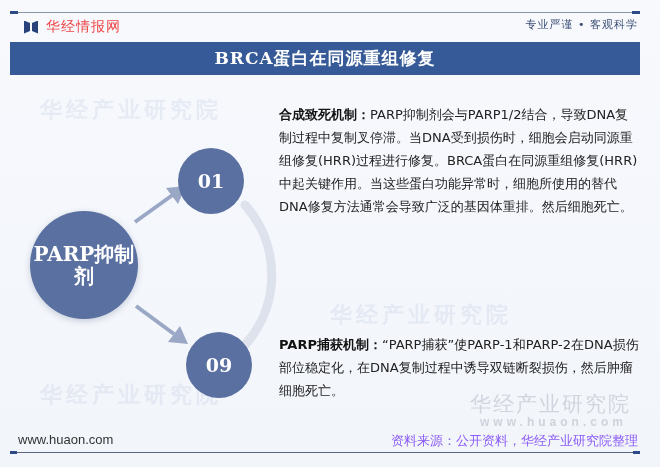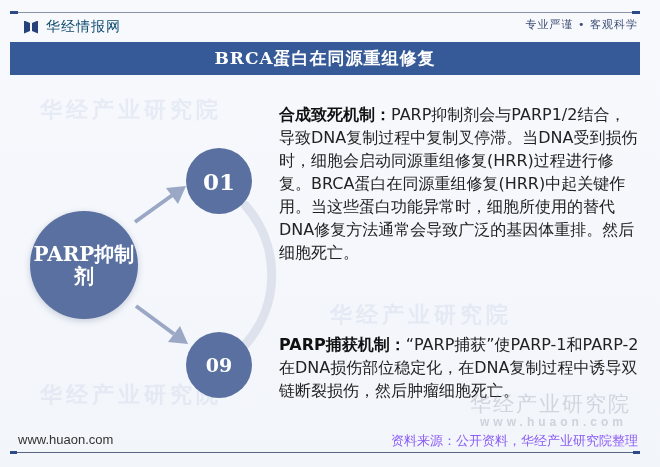--- a/index.html
+++ b/index.html
@@ -9,35 +9,35 @@
     background:linear-gradient(180deg,#f7f9fd 0%,#f2f5fa 100%); }
   .topline { position:absolute; left:10px; top:12px; width:310px; height:1px; background:#8a93a8; }
   .topline-r { position:absolute; left:320px; top:12px; width:320px; height:1px; background:#8a93a8; }
   .topline-cap-l { position:absolute; left:10px; top:11px; width:8px; height:3px; background:#2e4a86; }
   .topline-cap-r { position:absolute; left:632px; top:11px; width:8px; height:3px; background:#2e4a86; }
   .logo-wrap { position:absolute; left:24px; top:16px; height:22px; display:flex; align-items:center; gap:8px; }
   .logo-icon { width:14px; height:13px; position:relative; }
   .logo-icon .l, .logo-icon .r { position:absolute; top:0; width:6px; height:13px; background:#27417a; }
   .logo-icon .l { left:0; clip-path:polygon(0 0,100% 20%,100% 80%,0 100%); }
   .logo-icon .r { right:0; clip-path:polygon(0 20%,100% 0,100% 100%,0 80%); }
-  .brand { font-size:14px; color:#0c4a6e; letter-spacing:1px; }
+  .brand { font-size:14px; color:#ef4444; letter-spacing:1px; }
   .slogan { position:absolute; right:22px; top:17px; font-size:11px; color:#3b4d74; letter-spacing:1px; }
   .title-bar { position:absolute; left:10px; top:42px; width:630px; height:33px; background:#355a97;
     display:flex; align-items:center; justify-content:center; }
   .title { color:#fff; font-family:"DejaVu Serif", serif; font-weight:bold; font-size:17px; letter-spacing:1px; }
   .watermark { position:absolute; color:rgba(150,170,205,0.16); font-size:22px; font-weight:bold; letter-spacing:4px; }
   .arc { position:absolute; left:150px; top:180px; width:210px; height:190px; }
   .circle { position:absolute; border-radius:50%; background:#5a70a0; color:#fff;
     display:flex; align-items:center; justify-content:center; text-align:center;
     font-family:"DejaVu Serif", serif; font-weight:bold; }
   .center-circle { left:30px; top:211px; width:108px; height:108px; font-size:20px; line-height:22px; box-shadow:0 2px 6px rgba(60,80,120,0.25); }
-  .c01 { left:186px; top:148px; width:66px; height:66px; font-size:23px; }
+  .c01 { left:178px; top:148px; width:66px; height:66px; font-size:19px; }
   .c02 { left:186px; top:332px; width:66px; height:66px; font-size:19px; }
   .arrow { position:absolute; }
-  .text-block { position:absolute; left:279px; width:360px; font-size:16px; line-height:23px; color:#222; }
+  .text-block { position:absolute; left:279px; width:360px; font-size:13px; line-height:23px; color:#222; }
   .tb1 { top:103px; }
   .tb2 { top:333px; }
   .tb-label { font-weight:bold; color:#111; }
   .footer-url { position:absolute; left:18px; top:432px; font-size:13px; color:#333; font-family:"Liberation Sans", sans-serif; }
   .footer-src { position:absolute; right:22px; top:432px; font-size:13px; color:#8b5cf6; }
   .footer-line { position:absolute; left:10px; top:452px; width:630px; height:1px; background:#5a6583; }
   .footer-cap-l { position:absolute; left:10px; top:451px; width:7px; height:3px; background:#2e4a86; }
   .footer-cap-r { position:absolute; left:633px; top:451px; width:7px; height:3px; background:#2e4a86; }
   .wm-br { position:absolute; left:470px; top:390px; font-size:21px; color:rgba(120,130,150,0.28); letter-spacing:2px; }
   .wm-br2 { position:absolute; left:480px; top:415px; font-size:12px; color:rgba(120,130,150,0.3); letter-spacing:4px; font-family:"Liberation Sans", sans-serif; font-weight:bold;}

